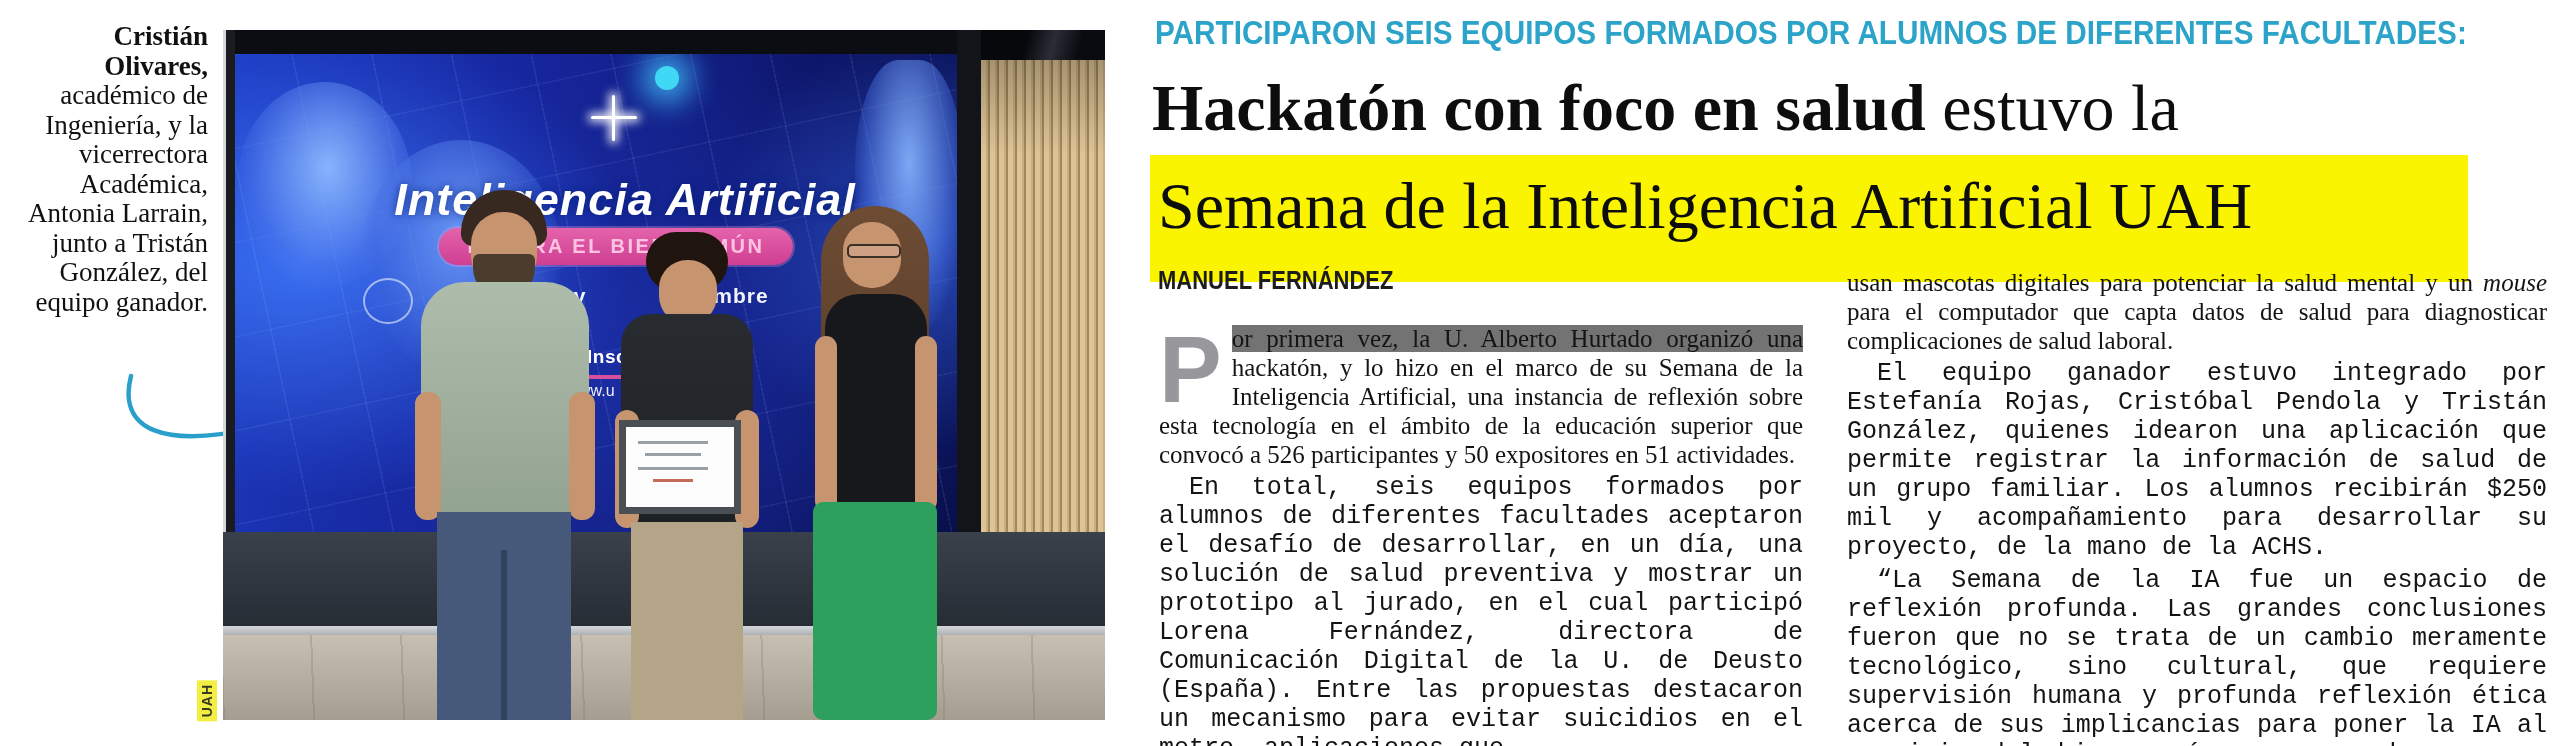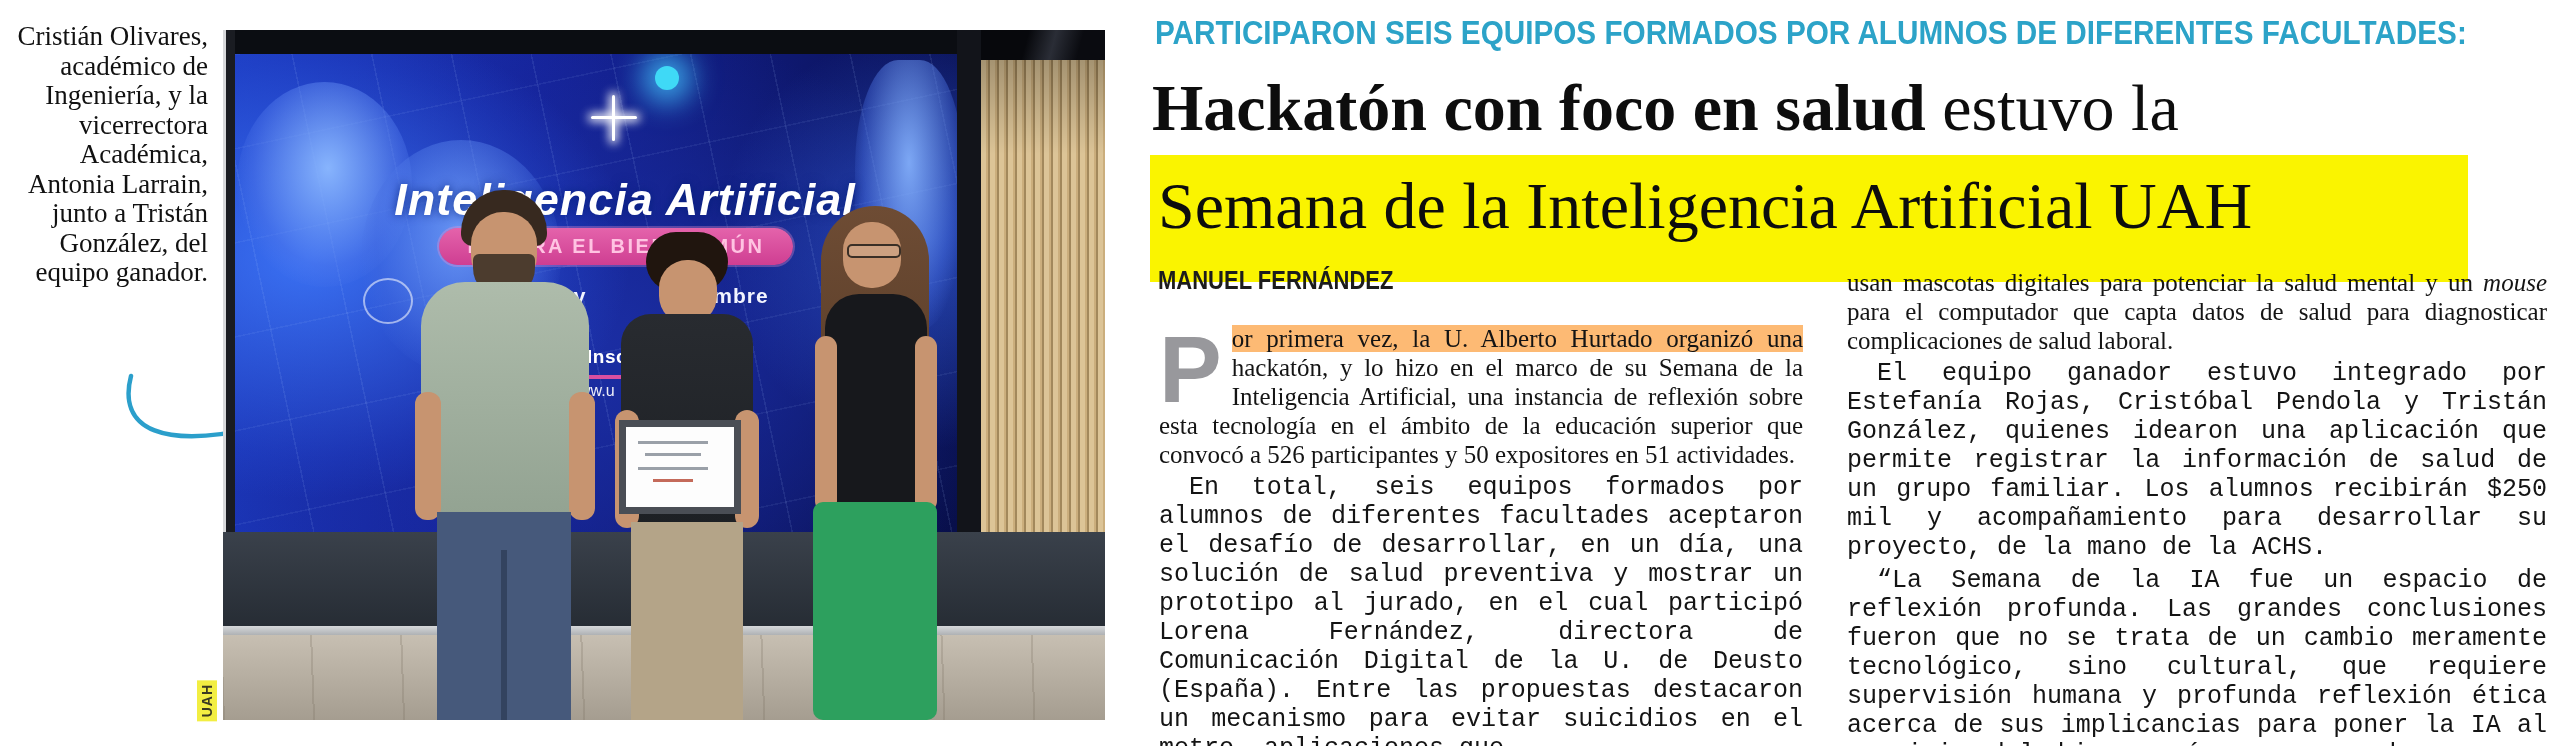--- a/index.html
+++ b/index.html
@@ -2,21 +2,21 @@
 <html lang="es"><head>
 <meta charset="utf-8">
 <style>
   html,body{margin:0;padding:0;}
   body{width:2560px;height:746px;background:#ffffff;position:relative;overflow:hidden;
        font-family:"Liberation Serif", serif;color:#141414;}
   .abs{position:absolute;}
 
   
   #caption{left:6px;top:22px;width:202px;text-align:right;font-size:27px;line-height:29.5px;color:#111;}
-  #caption .cap-bold{font-weight:normal;}
+  #caption .cap-bold{font-weight:bold;}
 
   
   #arrow{left:116px;top:366px;width:200px;height:100px;}
 
   
   #photo{left:223px;top:30px;width:882px;height:690px;background:#101218;overflow:hidden;}
   #screen{position:absolute;left:12px;top:24px;width:722px;height:486px;
     background:
       repeating-linear-gradient(78deg, rgba(170,200,255,.10) 0 1.5px, transparent 1.5px 78px),
       repeating-linear-gradient(168deg, rgba(170,200,255,.08) 0 1.5px, transparent 1.5px 92px),
@@ -117,21 +117,21 @@
   #byline{left:1158px;top:266px;color:#1c1c1c;font:bold 25px "Liberation Sans", sans-serif;
     transform:scaleX(.88);transform-origin:left;white-space:nowrap;}
 
   .bodycol{font-size:25px;line-height:29px;text-align:justify;color:#141414;hyphens:auto;}
   #col-left{left:1155px;top:320px;width:652px;}
   #col-right{left:1843px;top:264px;width:708px;}
   .bodycol p{margin:4px;}
   .indent{text-indent:30px;font-family:Liberation Mono, monospace;}
   #dropcap{float:left;font-family:"Liberation Sans", sans-serif;font-weight:bold;font-size:94px;
     line-height:80px;color:#98989c;margin:6px 10px 0 0;}
-  .lead-highlight{background:#fdba74;}
+  .lead-highlight{background:#737373;}
   .it{font-style:italic;}
 </style>
 </head>
 <body>
 
 <div class="abs" id="caption">
   <span class="cap-bold">Cristián Olivares,</span><span> académico de Ingeniería, y la vicerrectora Académica, Antonia Larrain, junto a Tristán González, del equipo ganador.</span>
 </div>
 
 <svg class="abs" id="arrow" viewBox="0 0 200 100">

